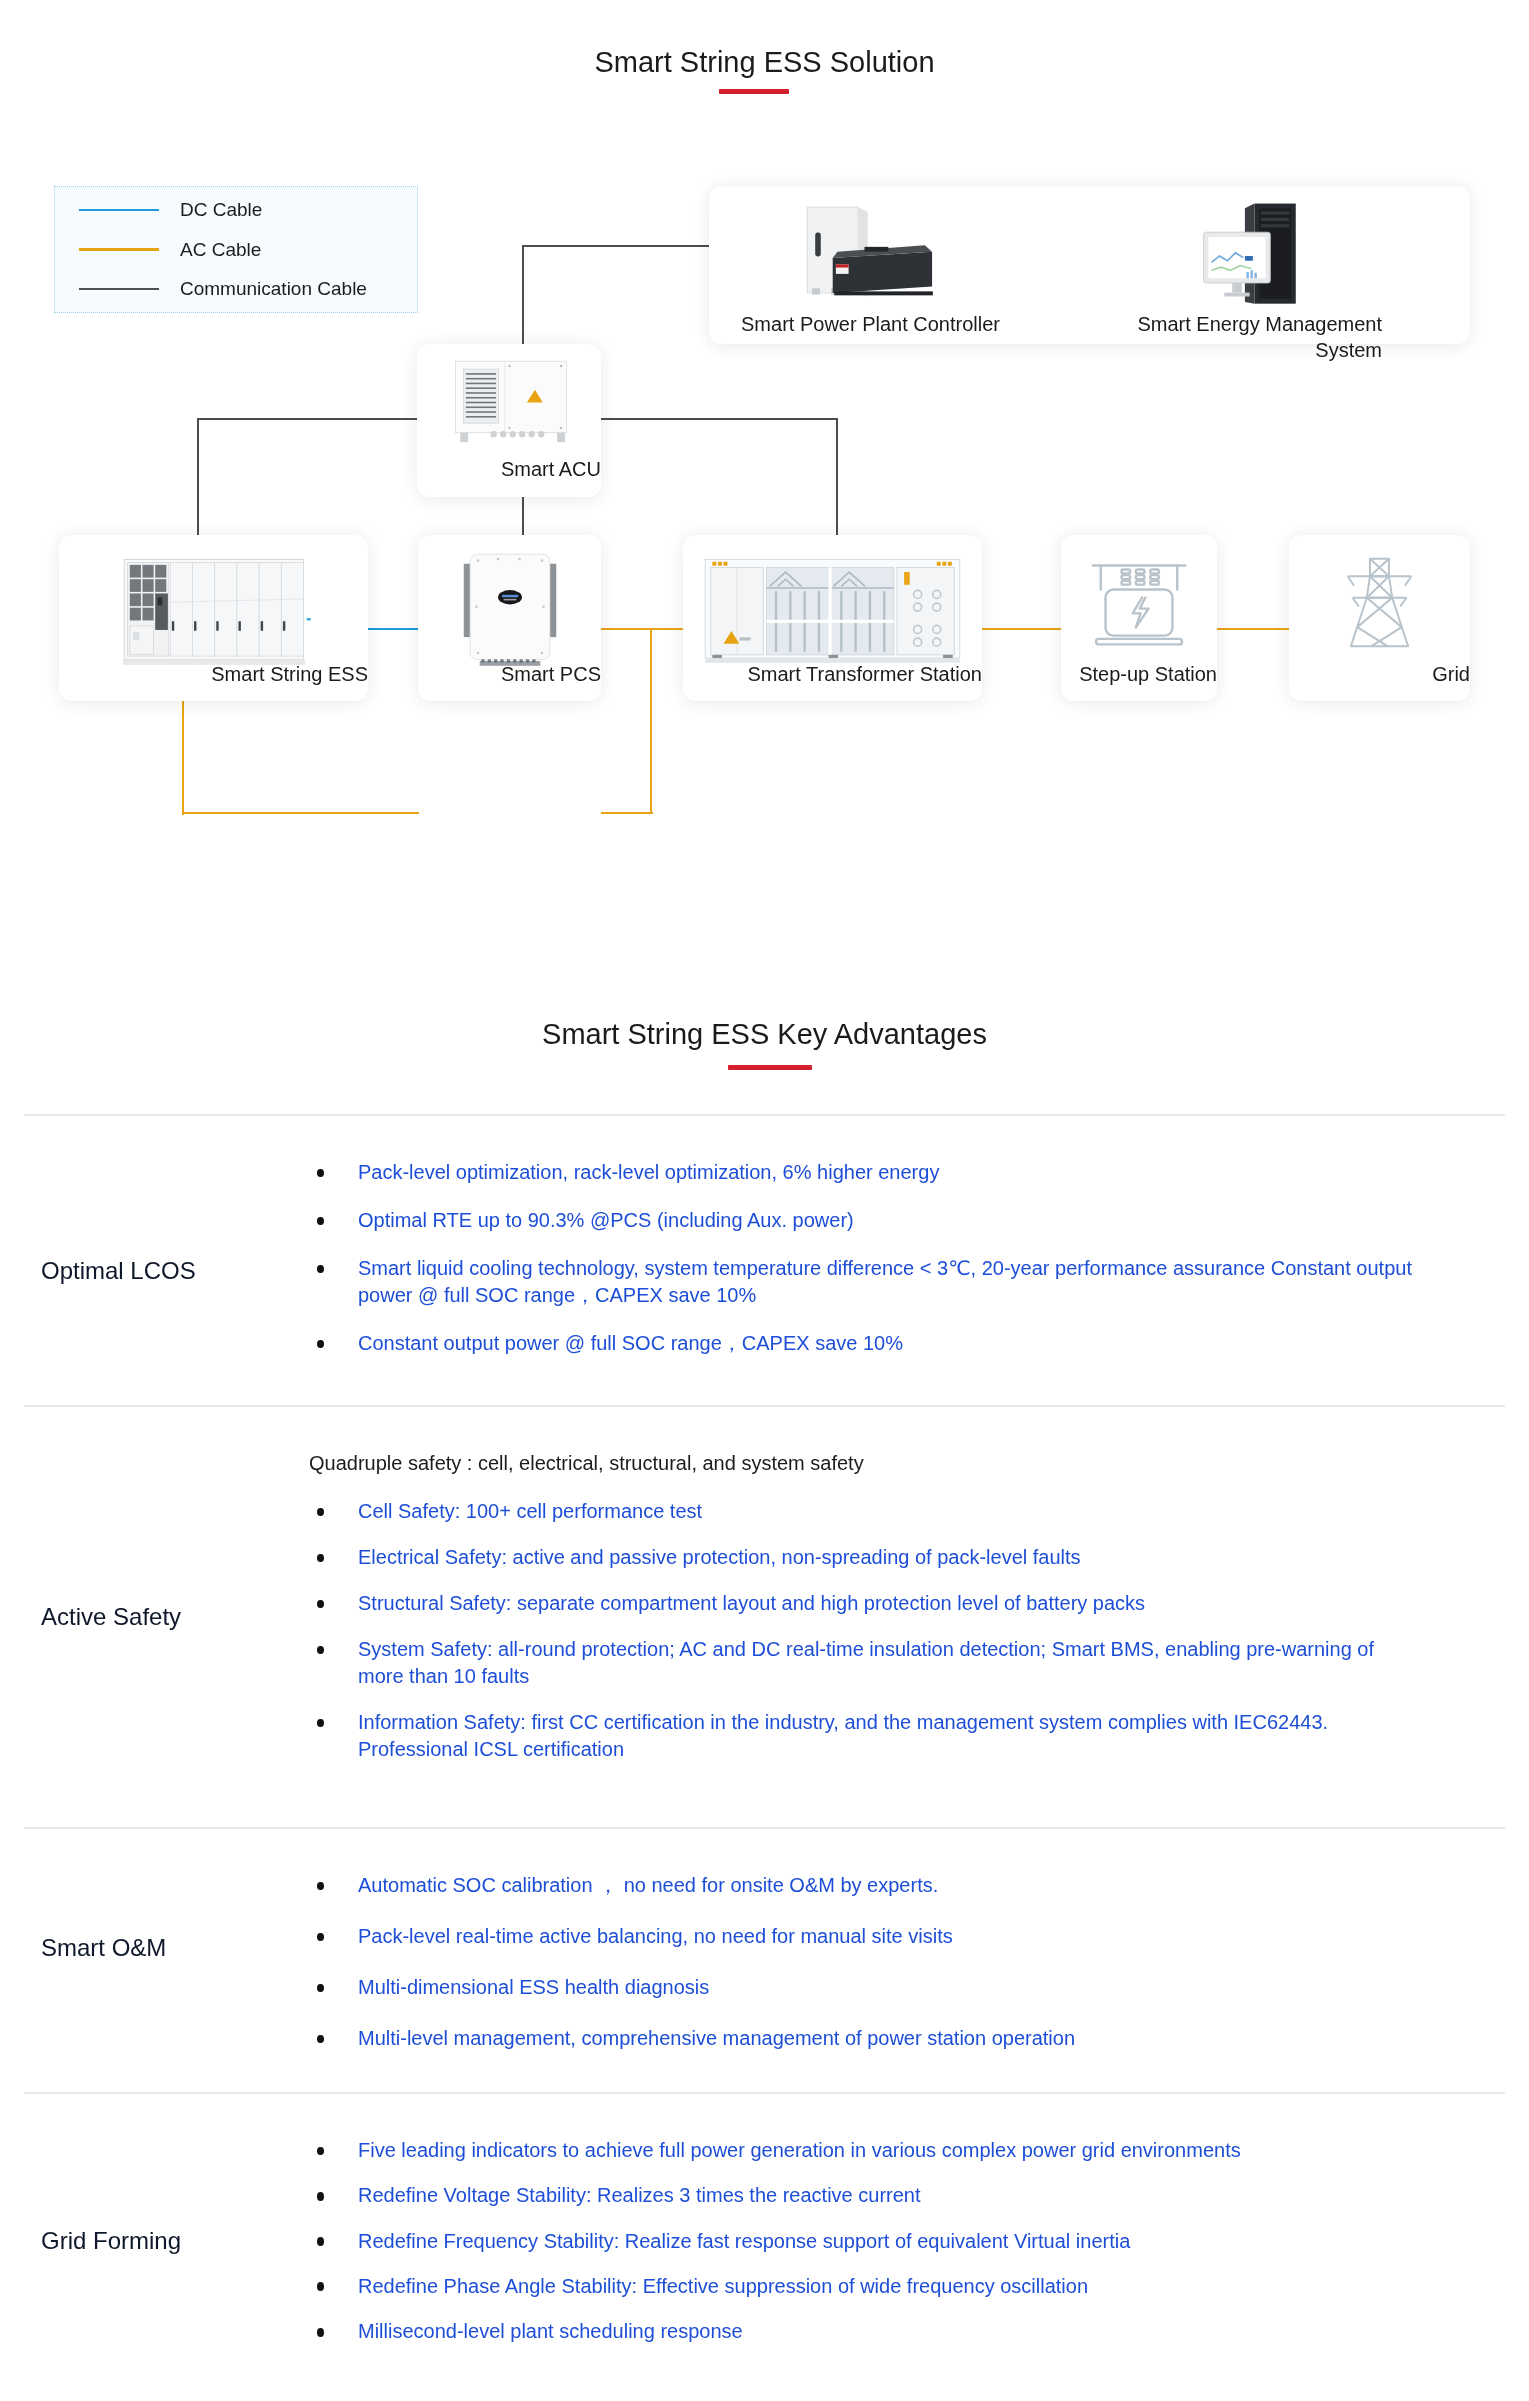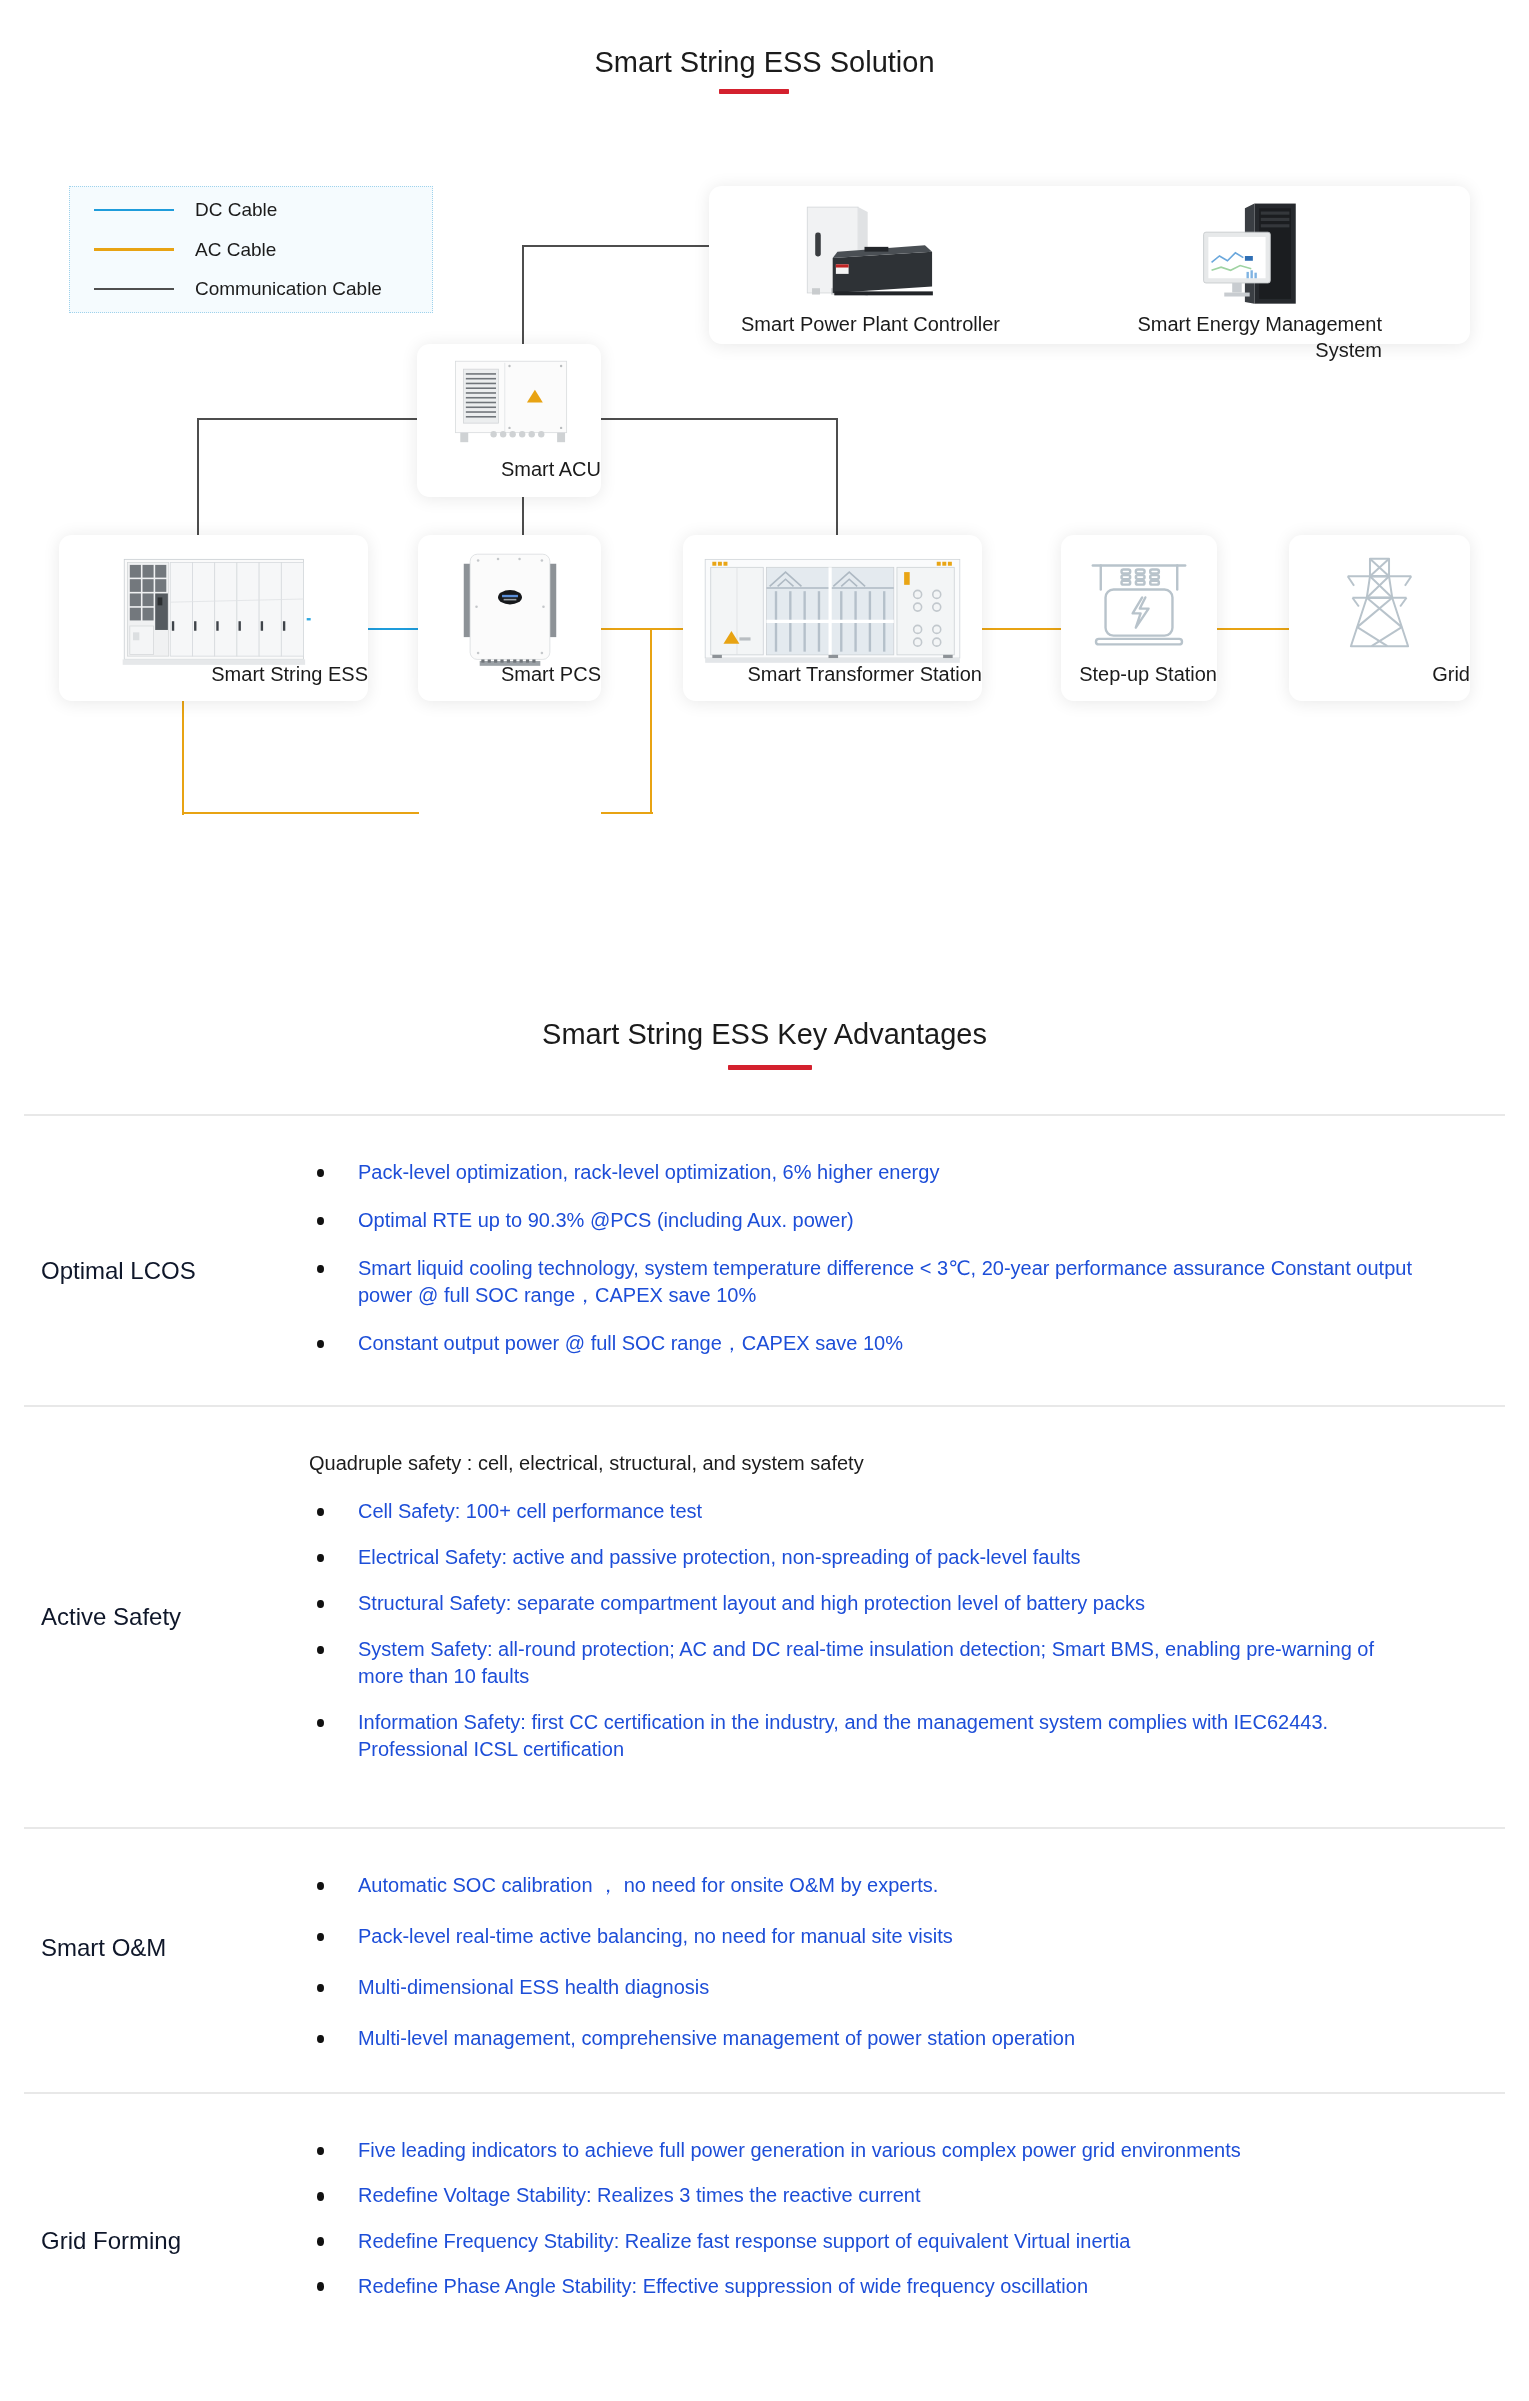--- a/index.html
+++ b/index.html
@@ -8,21 +8,21 @@
     font-family:"Liberation Sans","DejaVu Sans",sans-serif;color:#1c1c1c;overflow:hidden;
   }
   
   .sec-title{
     position:absolute;left:0;width:1529px;text-align:center;
     font-size:29px;font-weight:400;color:#1b1b1b;letter-spacing:0px;
   }
   .red-underline{position:absolute;height:4.8px;background:#d4212e;border-radius:0.8px;}
   
   .legend{
-    position:absolute;left:69px;top:186px;width:364px;height:127px;
+    position:absolute;left:54px;top:186px;width:364px;height:127px;
     background:#f5fbfe;border:0.8px dotted #9fd2ec;box-sizing:border-box;
     display:flex;flex-direction:column;justify-content:center;gap:17.5px;padding-left:24px;
   }
   .legend-row{display:flex;align-items:center;}
   .legend-line{width:80px;height:2.4px;margin-right:21px;}
   .legend-label{font-size:19px;color:#1c1c1c;}
   
   .card{
     position:absolute;background:#ffffff;border-radius:12.7px;
     box-shadow:0 1.6px 17.5px rgba(0,0,0,0.09);
@@ -399,16 +399,17 @@
     <div class="bullet">Multi-dimensional ESS health diagnosis</div>
     <div class="bullet">Multi-level management, comprehensive management of power station operation</div>
   </div>
 
   <div class="row-label" style="top:2227px;">Grid Forming</div>
   <div class="bullets" style="top:2137px;gap:18.3px;">
     <div class="bullet">Five leading indicators to achieve full power generation in various complex power grid environments</div>
     <div class="bullet">Redefine Voltage Stability: Realizes 3 times the reactive current</div>
     <div class="bullet">Redefine Frequency Stability: Realize fast response support of equivalent Virtual inertia</div>
     <div class="bullet">Redefine Phase Angle Stability: Effective suppression of wide frequency oscillation</div>
+    <div class="bullet">Millisecond-level plant scheduling response</div>
   </div>
 
 </div>
 
 
 </body></html>

